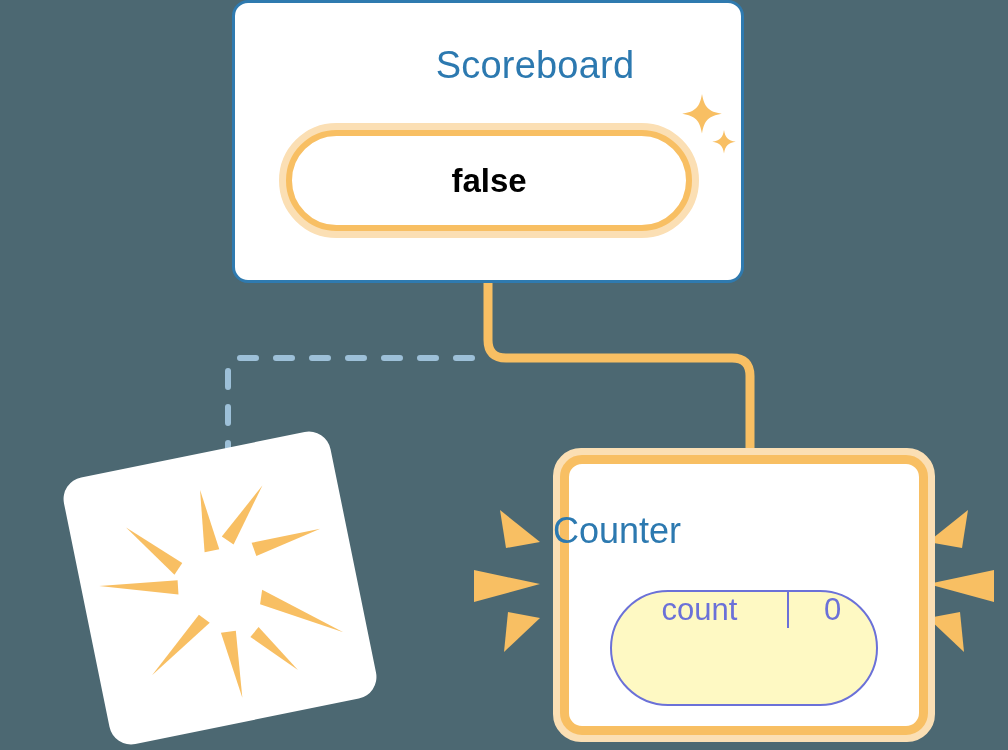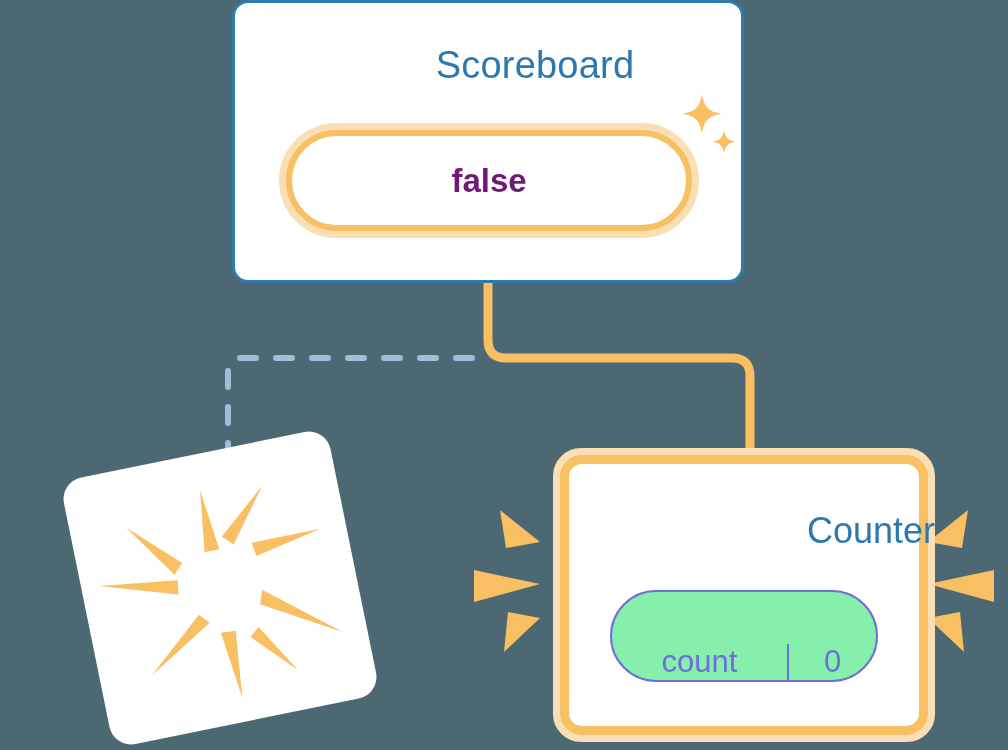--- a/index.html
+++ b/index.html
@@ -94,21 +94,21 @@
     color: #6b71d8;
     font-size: 32px;
     font-weight: 400;
     border-right: 2px solid #f8bf63;
   }
   .pill-hl-val {
     flex: 1 1 auto;
     display: flex;
     align-items: center;
     justify-content: center;
-    color: #701a75;
+    color: #000000;
     font-size: 33px;
     font-weight: 700;
   }
 
   
   .sparkles {
     position: absolute;
     left: 672px;
     top: 92px;
     width: 76px;
@@ -139,39 +139,39 @@
     border: 9px solid #f8bf63;
     border-radius: 22px;
     box-sizing: border-box;
     background: #ffffff;
   }
   .counter-title {
     position: absolute;
     left: 0;
     top: 65px;
     width: 100%;
-    text-align: right;
+    text-align: left;
     color: #2c79b0;
     font-size: 36px;
     font-weight: 400;
     line-height: 1;
     z-index: 2;
   }
   .pill-plain {
     position: absolute;
     left: 57px;
     top: 142px;
     width: 268px;
-    height: 92px;
+    height: 116px;
     border: 2px solid #6b71d8;
     border-radius: 999px;
     box-sizing: border-box;
-    background: #86efac;
-    display: flex;
-    align-items: flex-end;
+    background: #fef9c3;
+    display: flex;
+    align-items: flex-start;
     overflow: hidden;
     z-index: 2;
   }
   .pill-plain-key {
     flex: 0 0 175px;
     display: flex;
     align-items: center;
     justify-content: center;
     color: #6b71d8;
     font-size: 31px;

